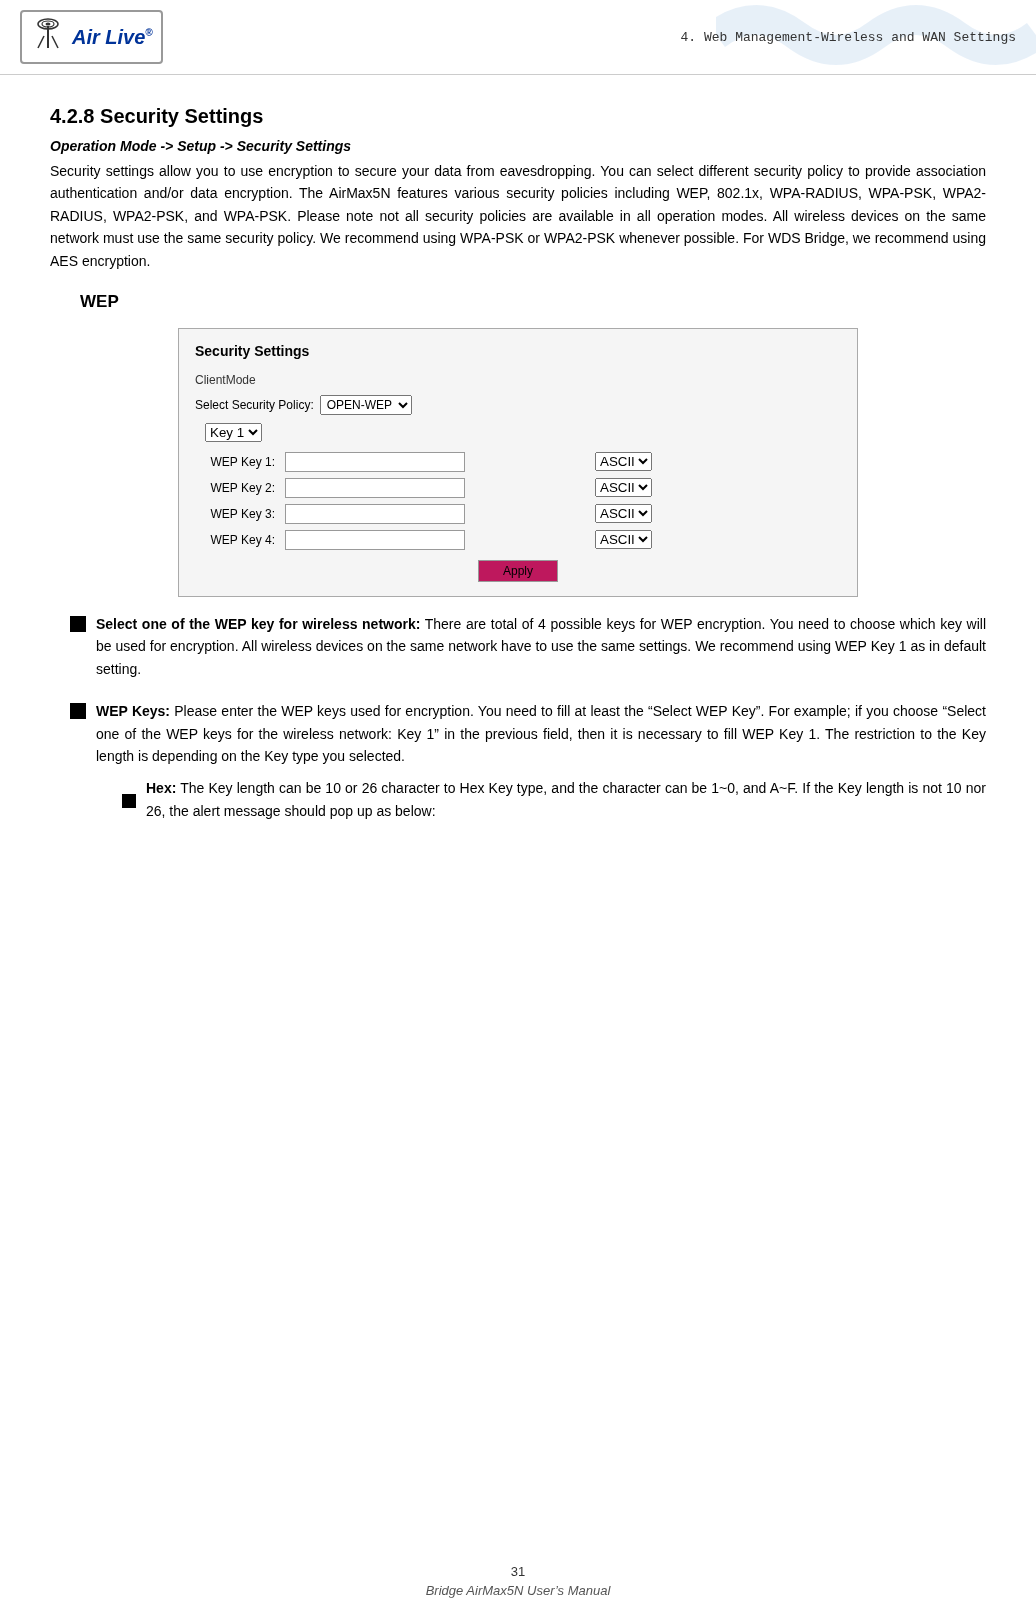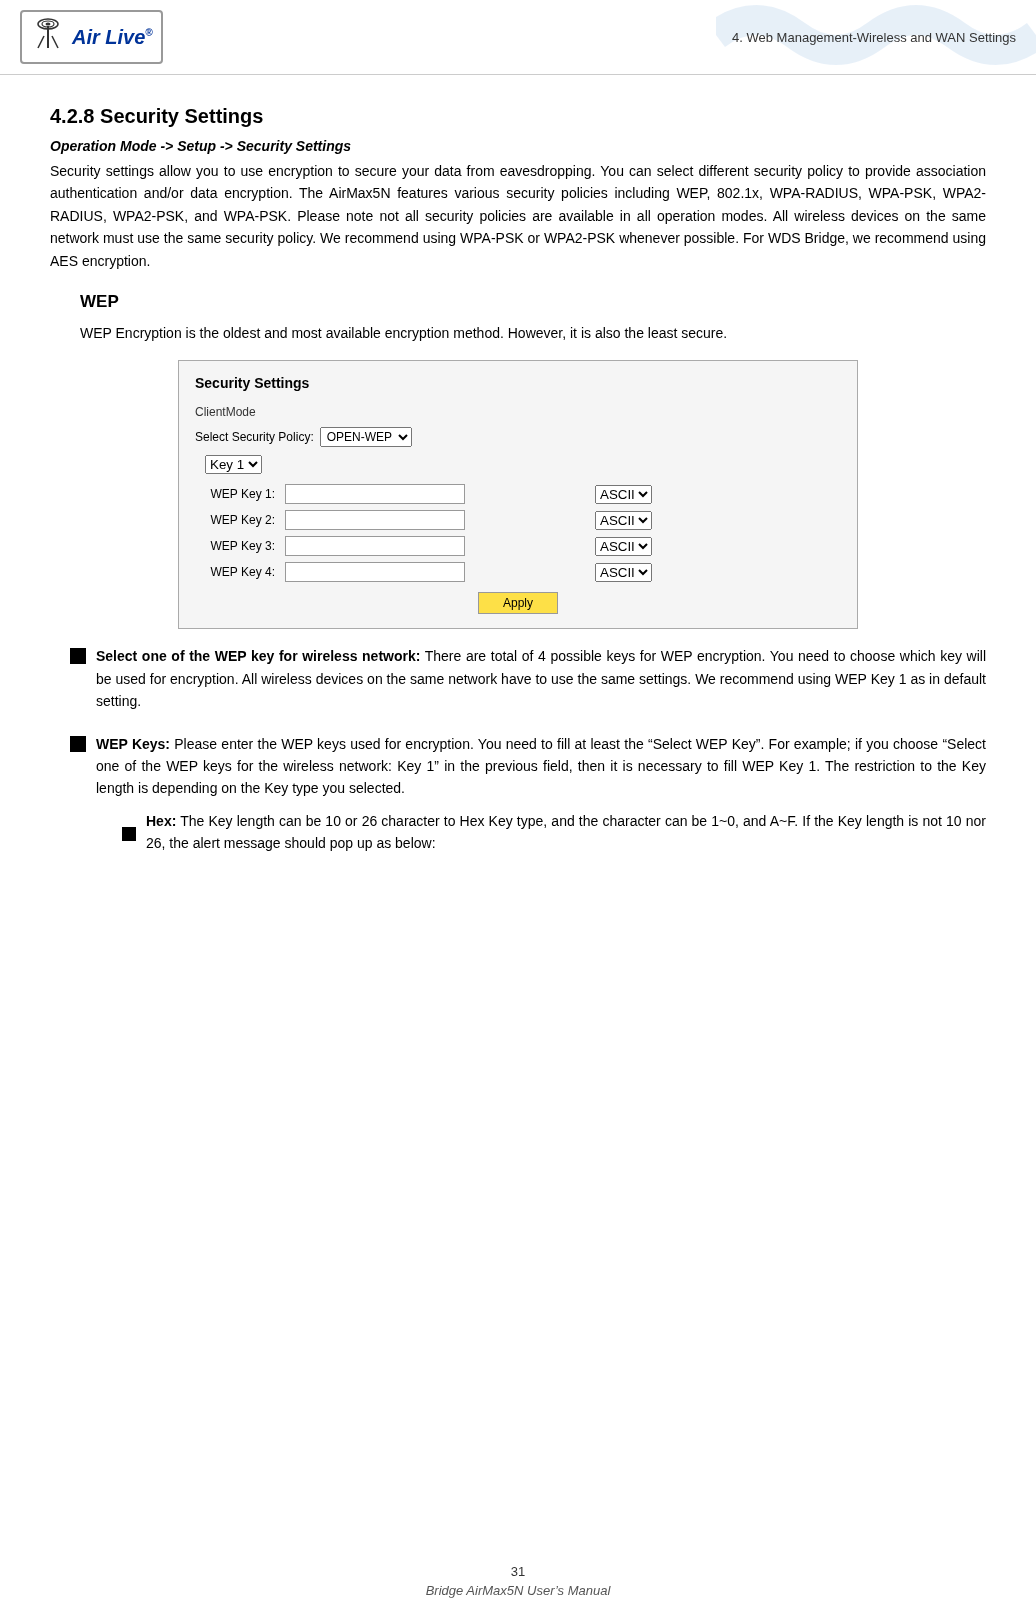--- a/index.html
+++ b/index.html
@@ -164,21 +164,21 @@
       flex: 1;
     }
     .key-select-dropdown {
       margin-left: 10px;
     }
     .apply-btn-row {
       text-align: center;
       margin-top: 10px;
     }
     .apply-btn {
-      background: #fde047;
+      background: #be185d;
       border: 1px solid #999;
       padding: 3px 24px;
       font-size: 12px;
       cursor: pointer;
     }
 
     
     .bullet-section {
       margin: 16px 0 0 20px;
     }
@@ -247,20 +247,21 @@
     .header-right {
       position: absolute;
       right: 0;
       top: 0;
       bottom: 0;
       width: 350px;
       display: flex;
       align-items: center;
       justify-content: flex-end;
       padding-right: 36px;
+      font-family: Liberation Mono, monospace;
     }
   </style>
 </head>
 <body>
 
 <div class="header">
   <div class="logo-area">
     <div class="logo-box">
       <span class="logo-antenna">
         
@@ -292,21 +293,20 @@
   <h2 class="section-heading">
     <span>4.2.8</span> <span>Security Settings</span>
   </h2>
 
   <p class="operation-mode">Operation Mode -&gt; Setup -&gt; Security Settings</p>
 
   <p class="description-text">Security settings allow you to use encryption to secure your data from eavesdropping. You can select different security policy to provide association authentication and/or data encryption. The AirMax5N features various security policies including WEP, 802.1x, WPA-RADIUS, WPA-PSK, WPA2-RADIUS, WPA2-PSK, and WPA-PSK. Please note not all security policies are available in all operation modes. All wireless devices on the same network must use the same security policy. We recommend using WPA-PSK or WPA2-PSK whenever possible. For WDS Bridge, we recommend using AES encryption.</p>
 
   <div class="subsection-heading">WEP</div>
 
-  <p class="subsection-desc">WEP Encryption is the oldest and most available encryption method. However, it is also the least secure.</p>
 
   <div class="security-panel">
     <div class="panel-title">Security Settings</div>
 
     <div class="panel-label-mode">ClientMode</div>
 
     <div class="panel-row">
       <label>Select Security Policy:</label>
       <select>
         <option>OPEN-WEP</option>

